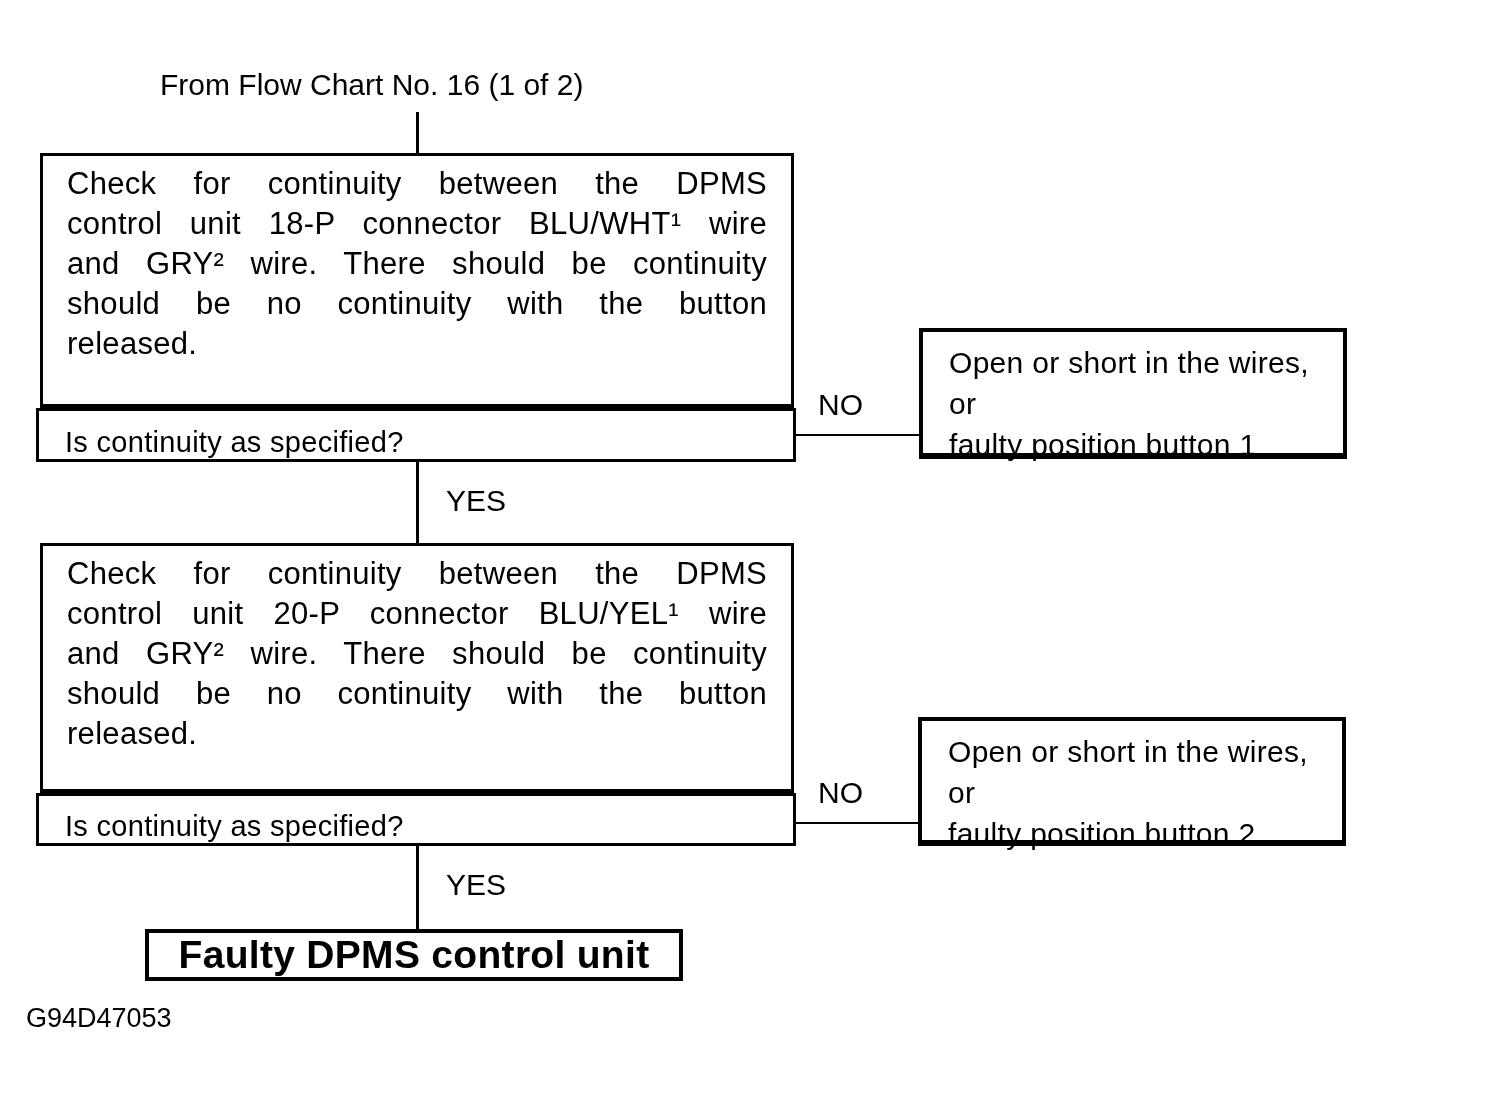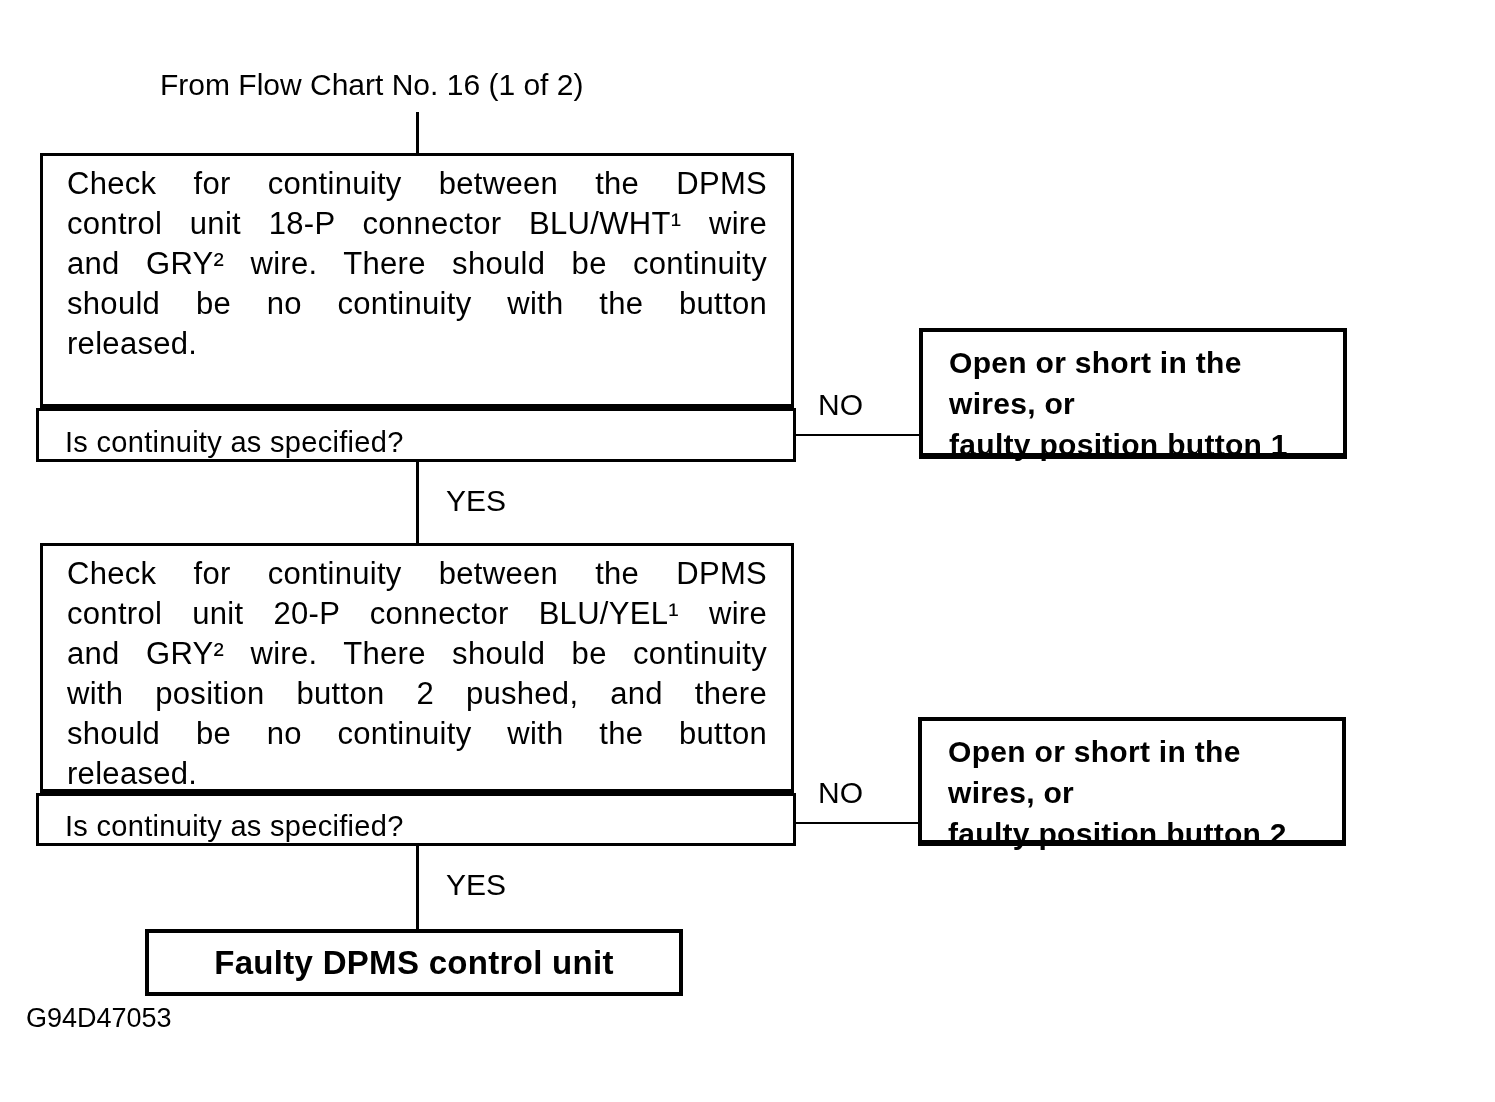--- a/index.html
+++ b/index.html
@@ -63,38 +63,38 @@
   .question-box-2{top:793px;height:53px;}
 
   
   .result-box{
     width:428px;
     border-width:4px;
     border-bottom-width:6px;
     padding:10px 18px 0 26px;
     font-size:30px;
     line-height:41px;
-    font-weight:bold;
+    font-weight:normal;
     letter-spacing:0.3px;
   }
   .result-box-1{left:919px;top:328px;height:131px;}
   .result-box-2{left:918px;top:717px;height:129px;}
 
   
   .branch-label{
     font-size:30px;
     white-space:nowrap;
   }
 
   
   .final-box{
-    left:145px;top:929px;width:538px;height:67px;
+    left:145px;top:929px;width:538px;height:52px;
     border-width:4px;
     display:flex;align-items:center;justify-content:center;
-    font-size:33px;
+    font-size:39px;
     font-weight:bold;
     letter-spacing:0.3px;
   }
 
   
   .figure-code{
     left:26px;top:1003px;
     font-size:27px;
     white-space:nowrap;
   }
@@ -133,21 +133,20 @@
   </div>
 
   <div class="abs vline" style="left:416px;top:462px;height:81px;"></div>
   <div class="abs branch-label" style="left:446px;top:484px;">YES</div>
 
   <div class="abs box check-box check-box-2">
     <div class="check-lines">
         <div>Check for continuity between the DPMS</div>
         <div>control unit 20-P connector BLU/YEL¹ wire</div>
         <div>and GRY² wire. There should be continuity</div>
-        <div>with position button 2 pushed, and there</div>
         <div>should be no continuity with the button</div>
         <div>released.</div>
       </div>
   </div>
 
   <div class="abs box question-box question-box-2">
     <span>Is continuity as specified?</span>
   </div>
 
   <div class="abs hline" style="left:794px;top:822px;width:124px;height:2px;"></div>

